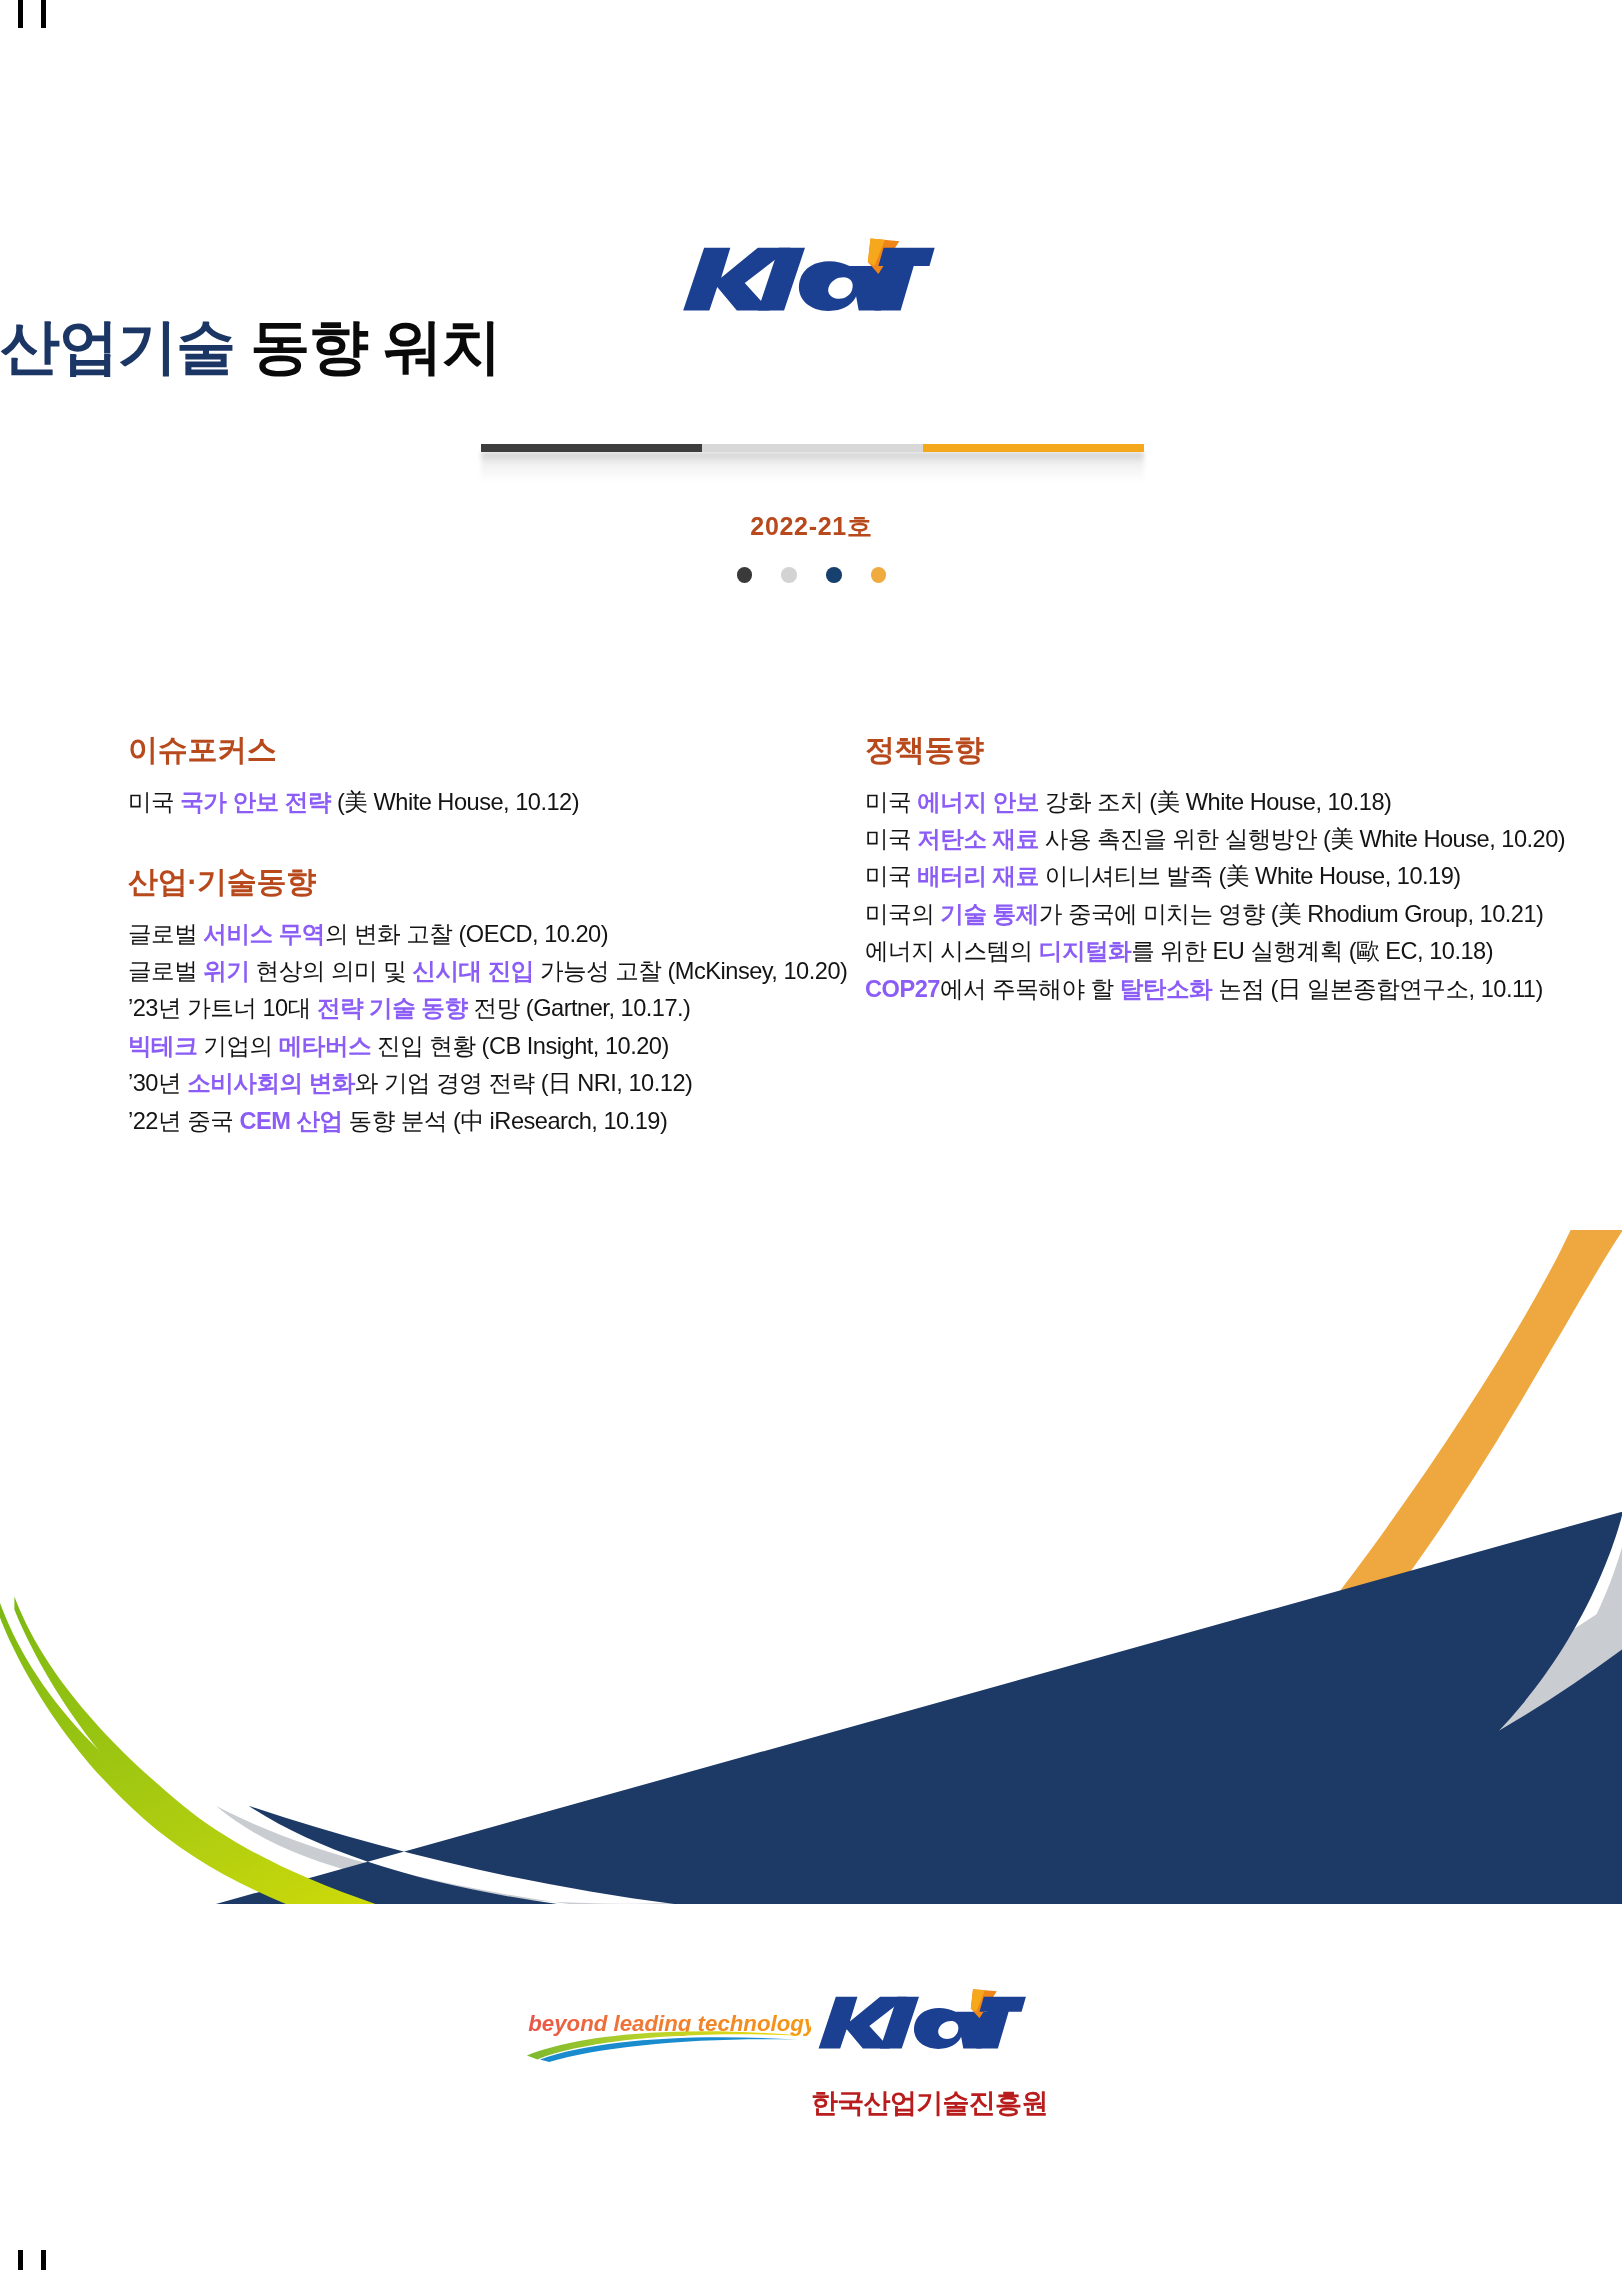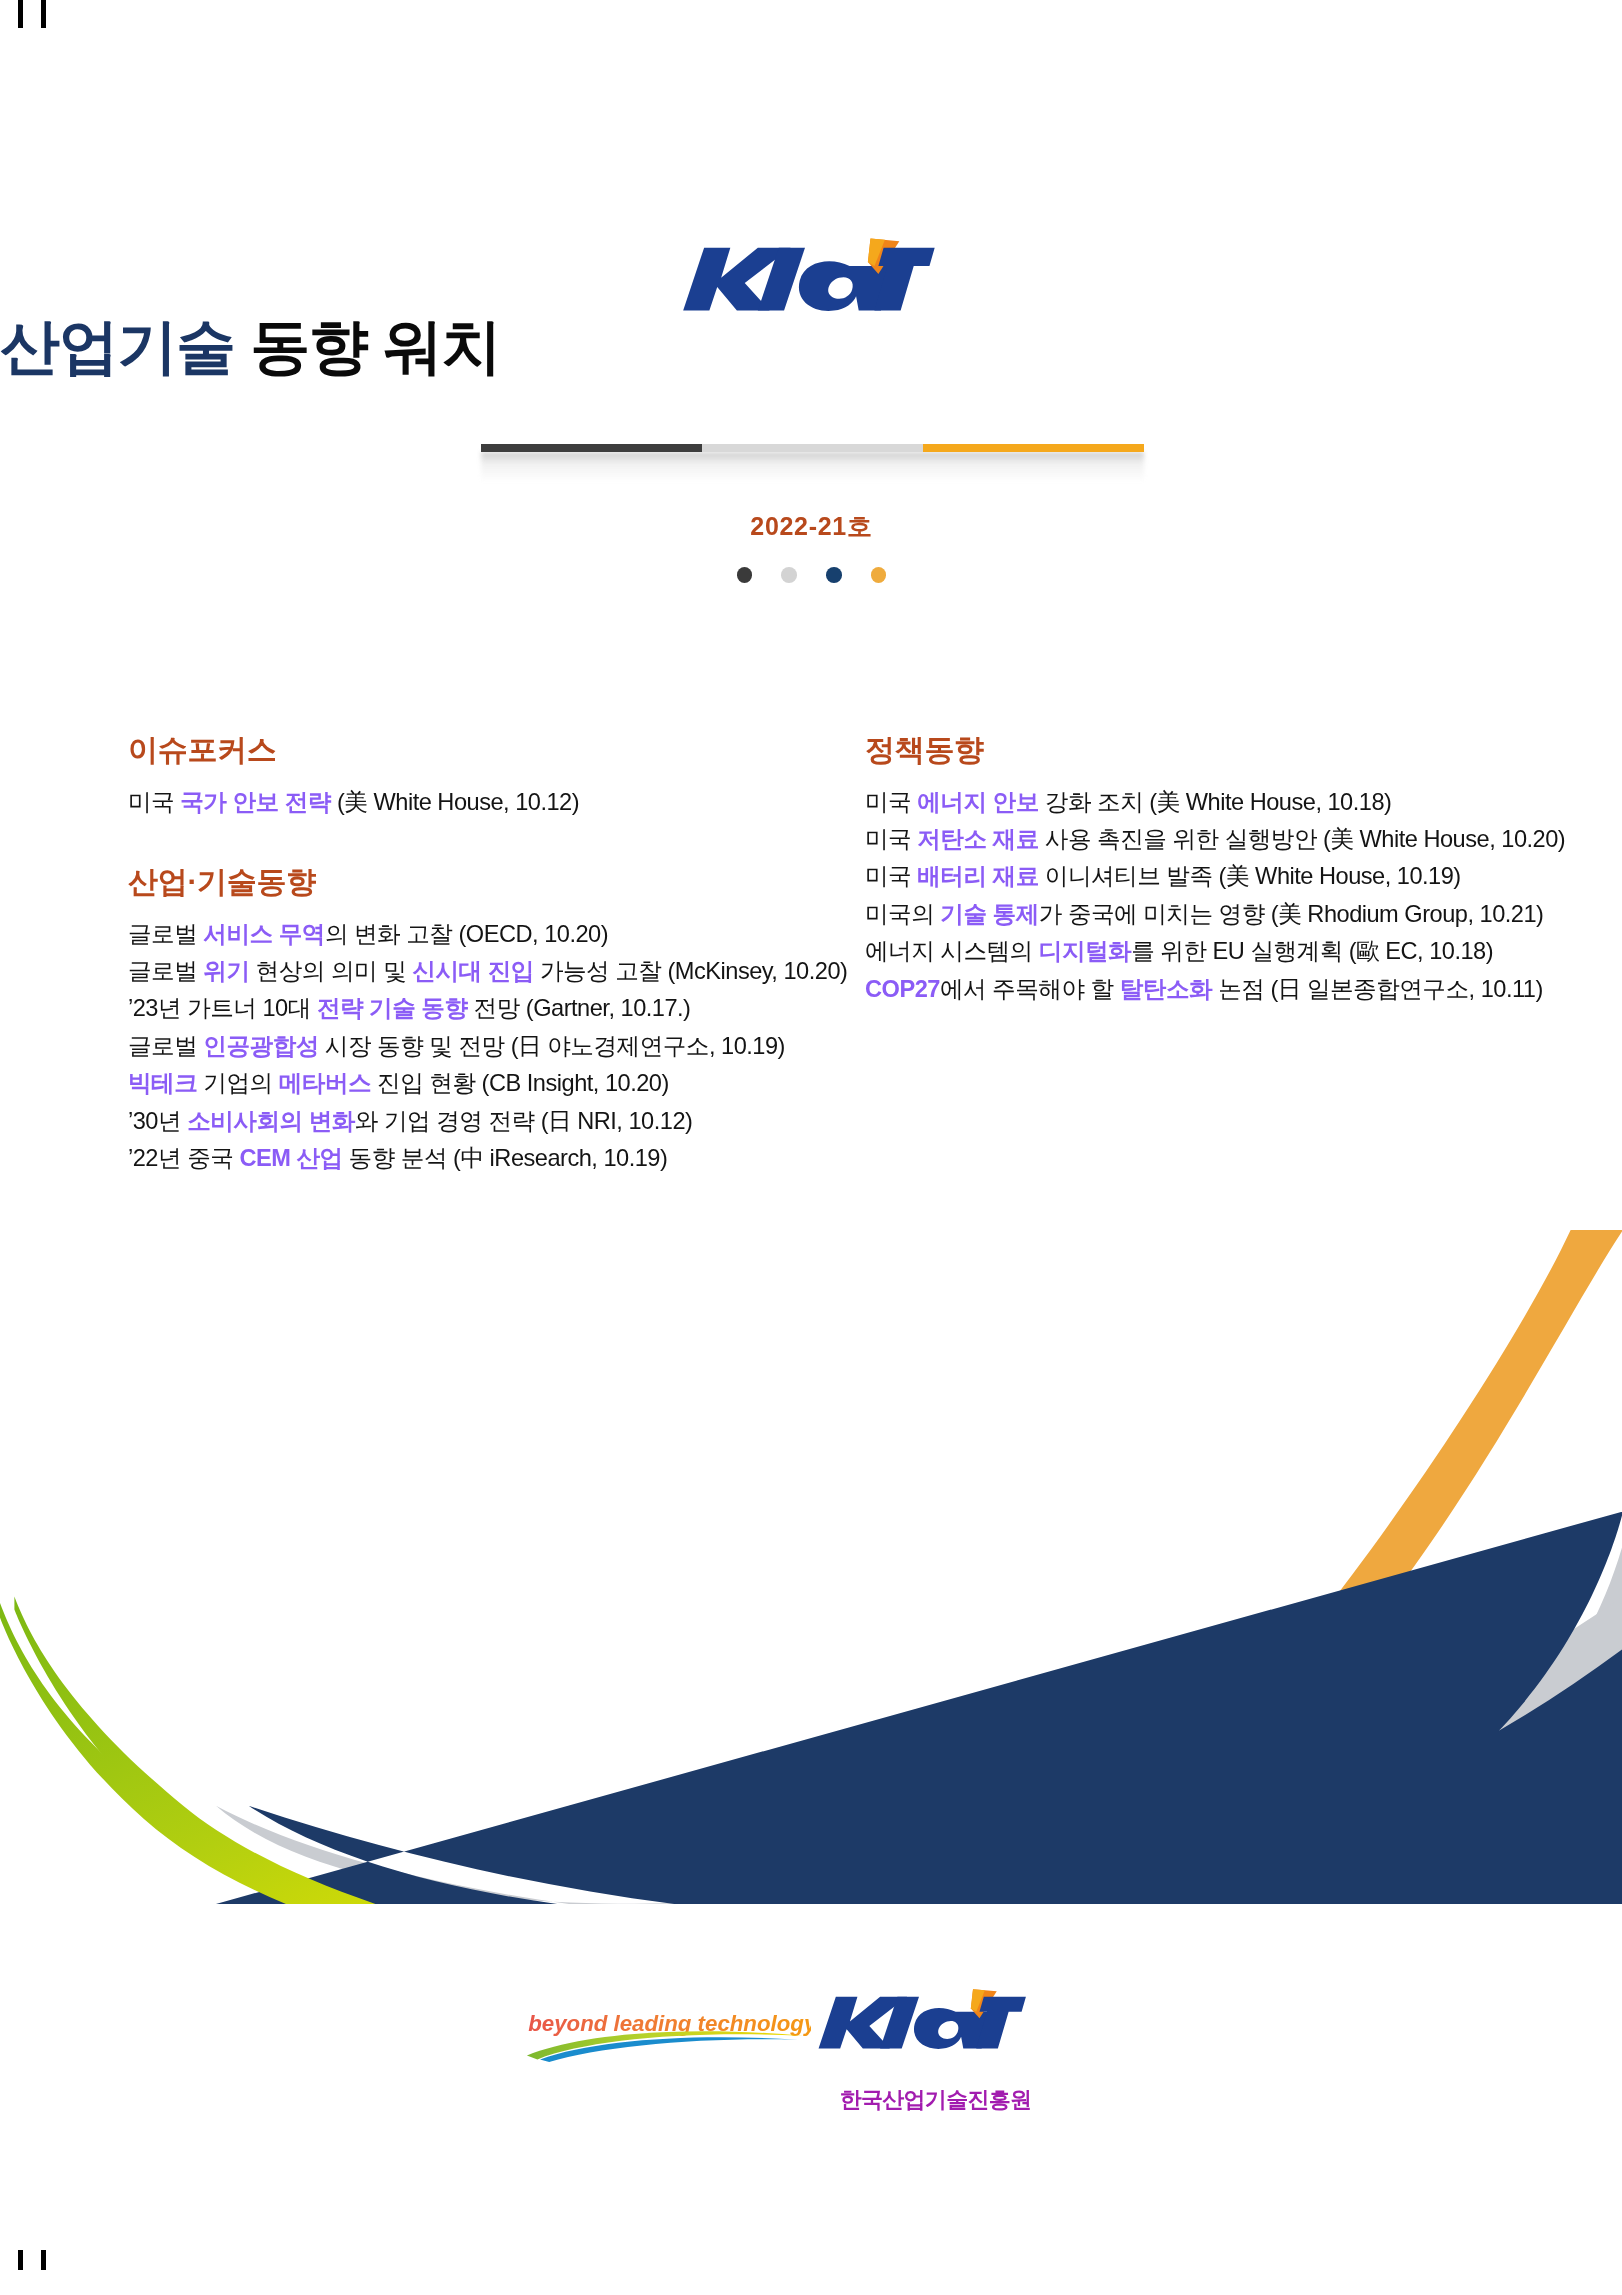--- a/index.html
+++ b/index.html
@@ -154,24 +154,24 @@
     left: 523px;
     top: 1990px;
     width: 288px;
     height: 72px;
   }
   .footer-org-name {
     position: absolute;
     left: 811px;
     top: 2085px;
     width: 249px;
-    text-align: center;
-    font-size: 22px;
+    text-align: left;
+    font-size: 27px;
     font-weight: 700;
-    color: #a21caf;
+    color: #b91c1c;
     letter-spacing: -0.7px;
     white-space: nowrap;
   }
 
   
   .bottom-art {
     position: absolute;
     left: 0;
     top: 1230px;
     width: 1623px;
@@ -233,21 +233,20 @@
         <ul class="item-list">
           <li class="item"><span>미국 </span><span class="hl">국가 안보 전략</span><span> (美 White House, 10.12)</span></li>
         </ul>
       </div>
       <div class="section-block">
         <div class="section-heading">산업·기술동향</div>
         <ul class="item-list">
           <li class="item"><span>글로벌 </span><span class="hl">서비스 무역</span><span>의 변화 고찰 (OECD, 10.20)</span></li>
           <li class="item"><span>글로벌 </span><span class="hl">위기</span><span> 현상의 의미 및 </span><span class="hl">신시대 진입</span><span> 가능성 고찰 (McKinsey, 10.20)</span></li>
           <li class="item"><span>’23년 가트너 10대 </span><span class="hl">전략 기술 동향</span><span> 전망 (Gartner, 10.17.)</span></li>
-          <li class="item"><span>글로벌 </span><span class="hl">인공광합성</span><span> 시장 동향 및 전망 (日 야노경제연구소, 10.19)</span></li>
           <li class="item"><span class="hl">빅테크</span><span> 기업의 </span><span class="hl">메타버스</span><span> 진입 현황 (CB Insight, 10.20)</span></li>
           <li class="item"><span>’30년 </span><span class="hl">소비사회의 변화</span><span>와 기업 경영 전략 (日 NRI, 10.12)</span></li>
           <li class="item"><span>’22년 중국 </span><span class="hl">CEM 산업</span><span> 동향 분석 (中 iResearch, 10.19)</span></li>
         </ul>
       </div>
     </div>
   <div class="content-col col-right">
       <div class="section-block">
         <div class="section-heading">정책동향</div>
         <ul class="item-list">

